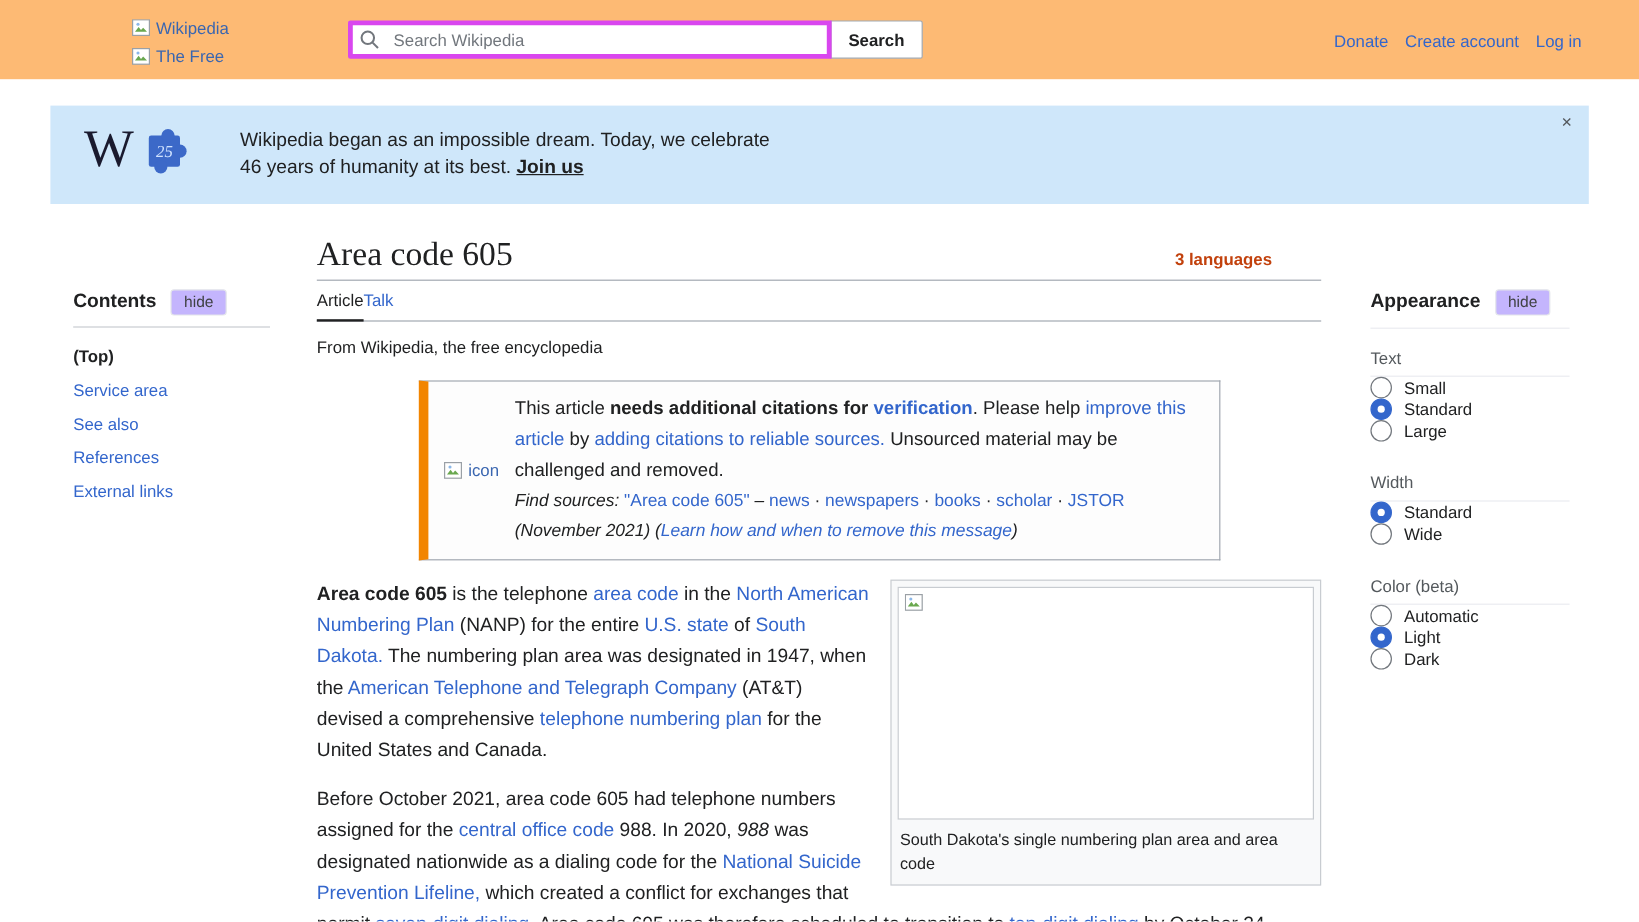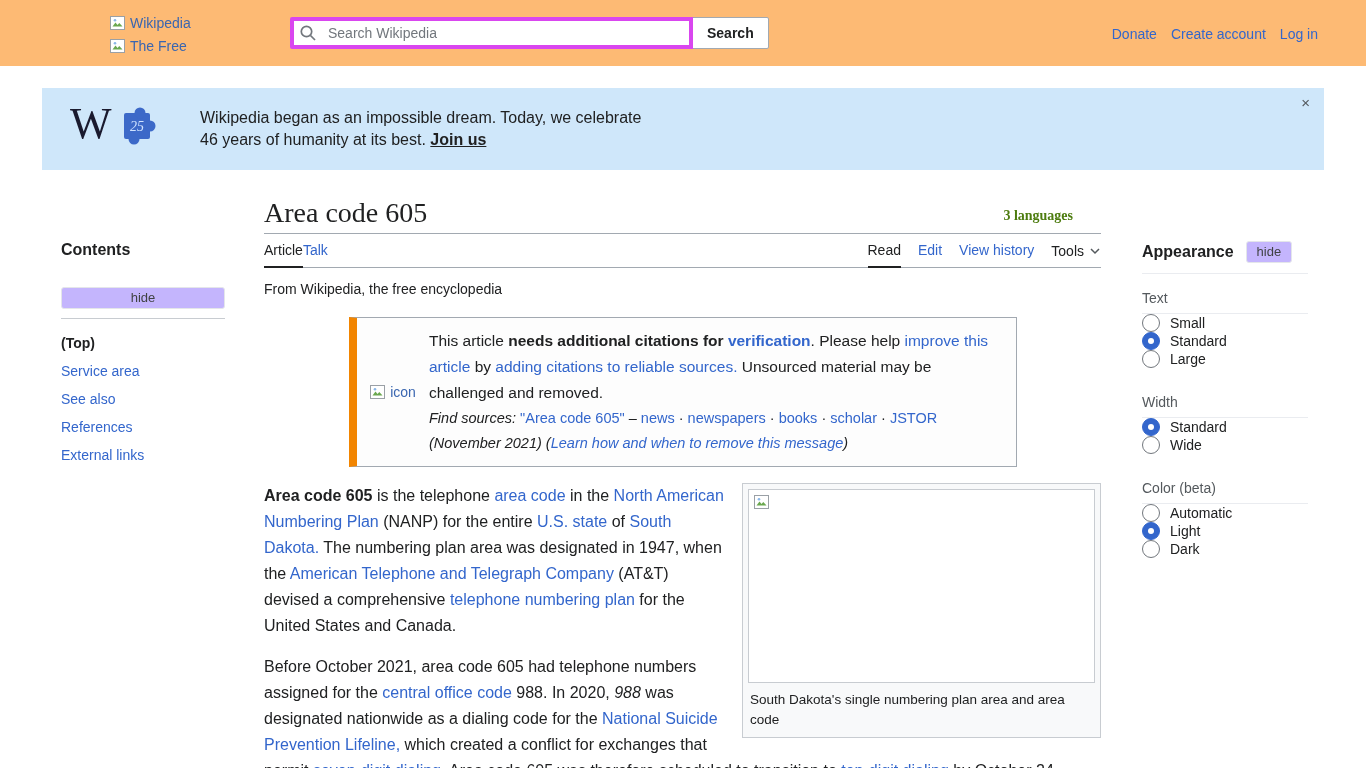--- a/index.html
+++ b/index.html
@@ -37,33 +37,33 @@
   .join-link { color:#202122; font-weight:bold; text-decoration:underline; }
   .banner-close { position:absolute; right:14px; top:6px; background:none; border:0; font-size:15px;
     color:#54595d; cursor:pointer; line-height:18px; font-family:"Liberation Sans",sans-serif; }
 
   
   .pill { background:#c4b5fd; border:1px solid #e4e6ea; border-radius:3px; padding:2px 10px 3px;
     font-size:13px; color:#404244; font-family:"Liberation Sans",sans-serif; cursor:pointer; }
 
   
   .toc { position:absolute; left:61px; top:241px; width:164px; font-size:14px; }
-  .toc-head { display:flex; gap:28px;flex-direction:column; }
+  .toc-head { display:flex; align-items:center; gap:12px; }
   .toc-title { font-size:16px; font-weight:bold; }
   .toc-divider { margin-top:9px; border-bottom:1px solid #c8ccd1; }
   .toc-list { margin-top:10px; }
   .toc-item { display:block; line-height:28px; color:#3366cc; }
   .toc-item.active { color:#202122; font-weight:bold; }
 
   
   .main { position:absolute; left:264px; top:190px; width:837px; }
   .title-row { display:flex; justify-content:space-between; align-items:flex-end;
     border-bottom:1px solid #a2a9b1; padding-bottom:3px; height:44px; }
   .page-title { font-family:"Liberation Serif",serif; font-size:28px; font-weight:400; line-height:34px; }
-  .languages { font-size:14px; font-weight:bold; color:#4d7c0f; padding-bottom:6px; margin-right:28px;font-family:Liberation Serif, serif; }
+  .languages { font-size:14px; font-weight:bold; color:#c2410c; padding-bottom:6px; margin-right:41px; }
   .tab-row { display:flex; justify-content:space-between; align-items:flex-end;
     border-bottom:1px solid #a2a9b1; height:34px; }
   .tab-group { display:flex; }
   .tab-group.right { gap:17px; }
   .tab { font-size:14px; padding-bottom:8px; color:#3366cc; cursor:pointer; }
   .tab.active { color:#202122; border-bottom:2px solid #202122; margin-bottom:-1px; }
   .tab.quiet { color:#202122; display:flex; align-items:center; gap:5px; }
   .subtitle { margin-top:13px; font-size:14px; }
 
   .ambox { margin:20px 0 0 85px; width:668px; border:1px solid #a2a9b1; border-left:8px solid #f28500;
@@ -173,31 +173,20 @@
     <div class="title-row">
       <h1 class="page-title">Area code 605</h1>
       <a href="#" class="languages">3 languages</a>
     </div>
 
     <div class="tab-row">
       <div class="tab-group">
         <a href="#" class="tab active" style="color:#202122">Article</a>
         <a href="#" class="tab">Talk</a>
       </div>
-      <div class="tab-group right">
-        <a href="#" class="tab active" style="color:#202122">Read</a>
-        <a href="#" class="tab">Edit</a>
-        <a href="#" class="tab">View history</a>
-        <a href="#" class="tab quiet">
-          <span>Tools</span>
-          <svg width="12" height="12" viewBox="0 0 12 12">
-            <path d="M2 4l4 4 4-4" stroke="#54595d" stroke-width="1.5" fill="none"></path>
-          </svg>
-        </a>
-      </div>
     </div>
 
     <div class="subtitle">From Wikipedia, the free encyclopedia</div>
 
     <div class="ambox">
       <div class="ambox-icon-cell">
         <span class="bimg">
           <svg width="17" height="15" viewBox="0 0 17 15">
               <rect x="0.5" y="0.5" width="14" height="13" fill="#fff" stroke="#9aa0a6"></rect>
               <path d="M2.5 10.5l3-4 2 2.6 1.8-2 3.2 3.4z" fill="#6aa84f"></path>

